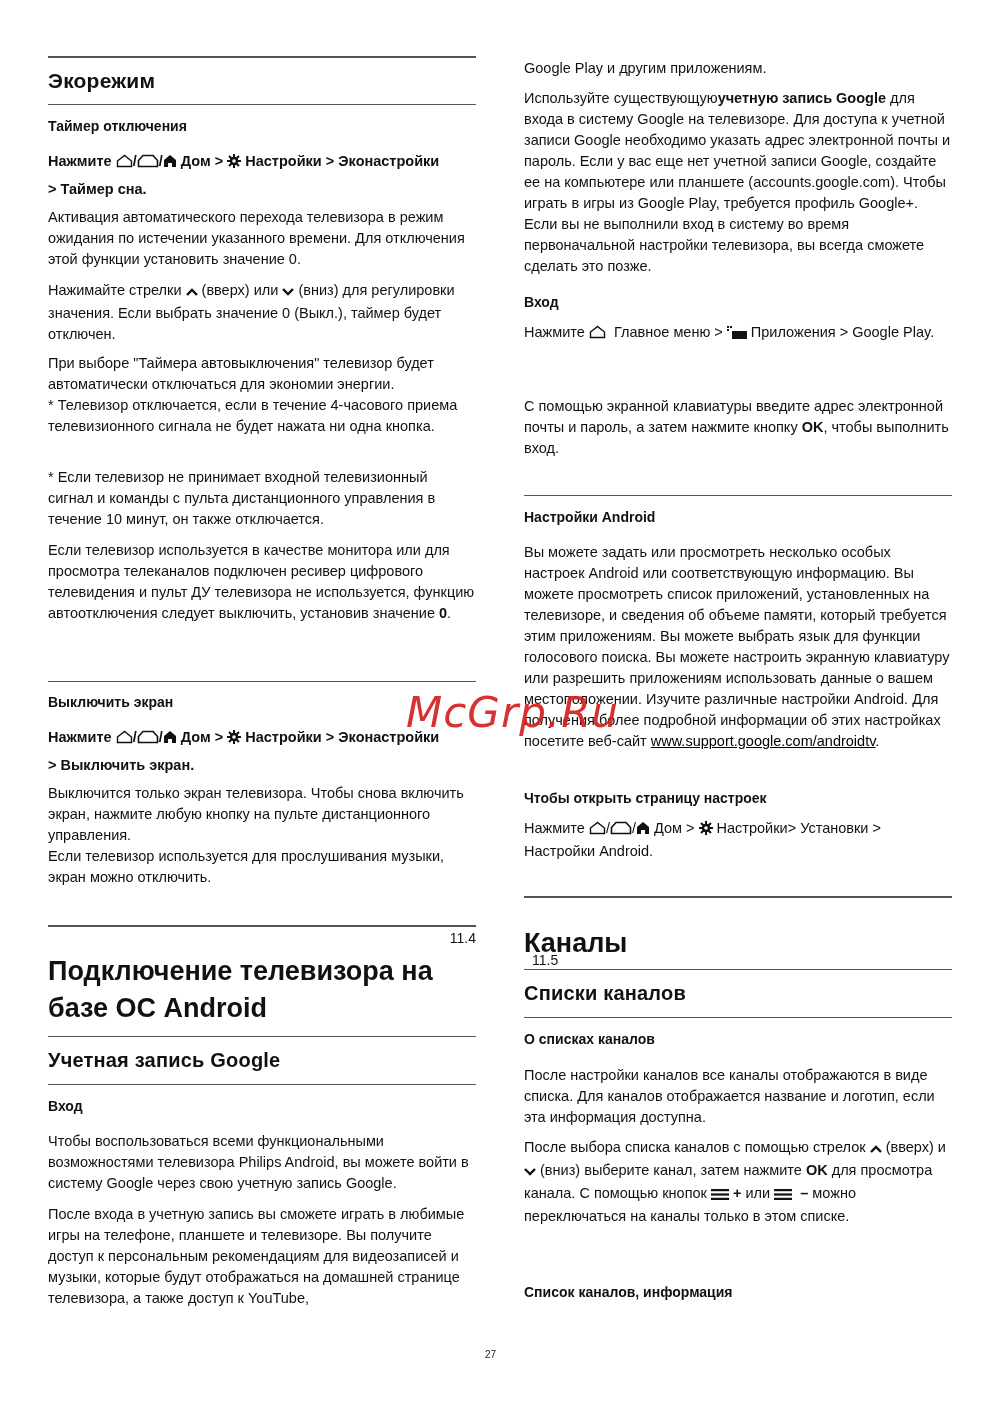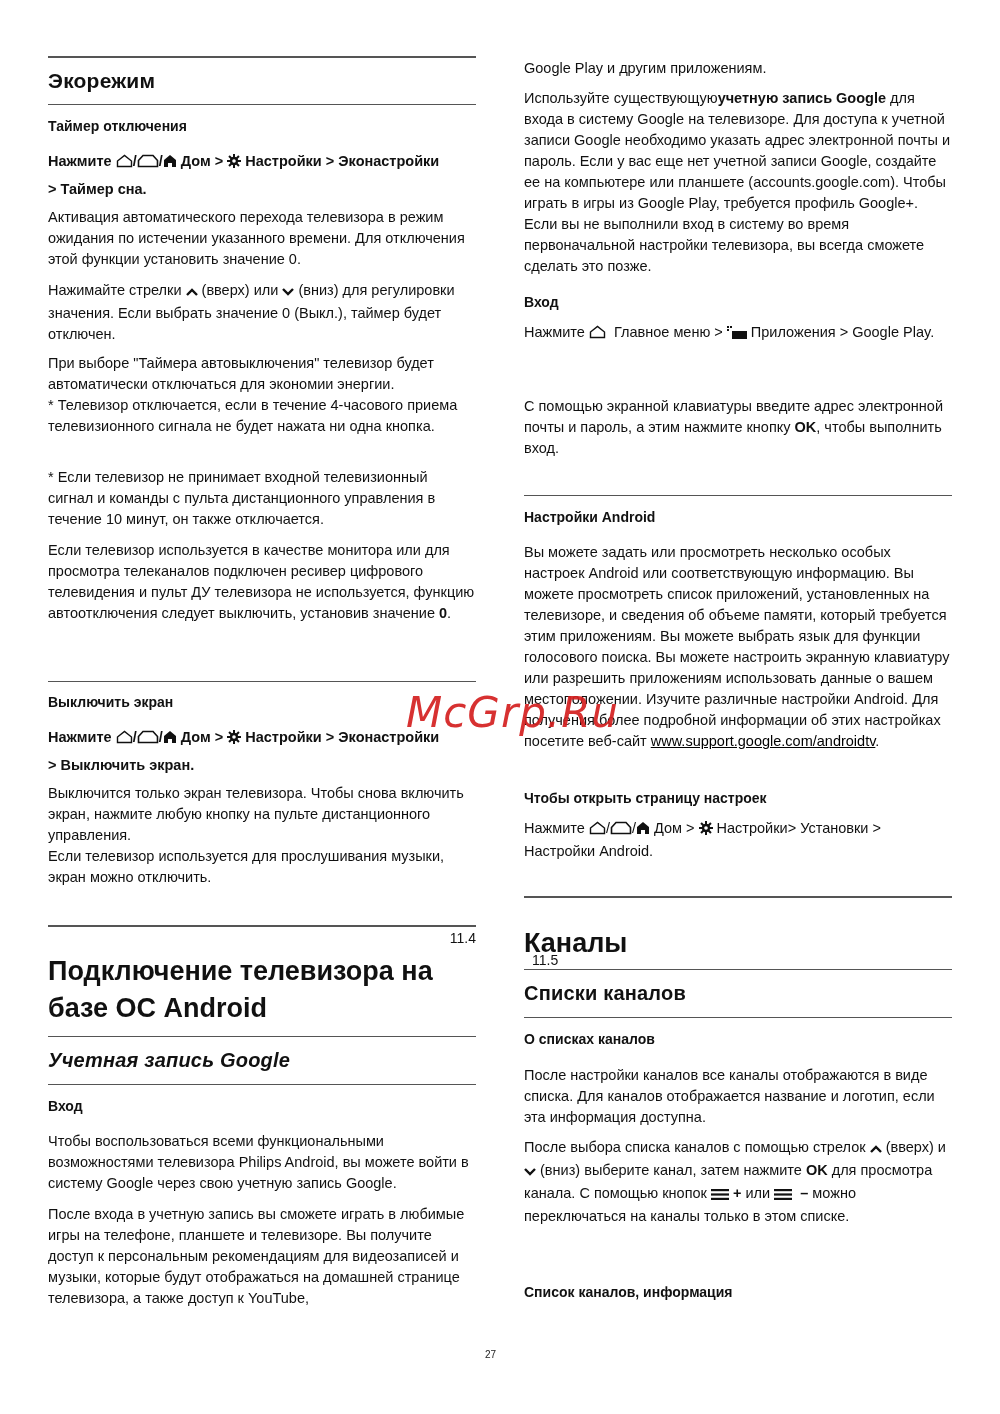--- a/index.html
+++ b/index.html
@@ -123,21 +123,21 @@
   </div>
 
   <div class="abs" style="top:925px;">
       <hr class="rule">
     </div>
   <div class="abs num" style="top:930px;text-align:right;">11.4</div>
   <div class="abs h1" style="top:953px;">Подключение телевизора на базе ОС Android</div>
   <div class="abs" style="top:1036px;">
       <hr class="rule thin">
     </div>
-  <div class="abs h2" style="top:1049px;font-size:20px;font-style:italic;">Учетная запись Google</div>
+  <div class="abs h2" style="top:1049px;font-size:20px;">Учетная запись Google</div>
   <div class="abs" style="top:1084px;">
       <hr class="rule thin">
     </div>
   <div class="abs h3" style="top:1098px;">Вход</div>
 
   <div class="abs p" style="top:1131px;">Чтобы воспользоваться всеми функциональными возможностями телевизора Philips Android, вы можете войти в систему Google через свою учетную запись Google.</div>
   <div class="abs p" style="top:1204px;">После входа в учетную запись вы сможете играть в любимые игры на телефоне, планшете и телевизоре. Вы получите доступ к персональным рекомендациям для видеозаписей и музыки, которые будут отображаться на домашней странице телевизора, а также доступ к YouTube,</div>
 </div>
 
 <div class="col right">
@@ -158,21 +158,21 @@
     <span class="icon"><svg width="20" height="13" viewBox="0 0 20 13">
           <rect x="0" y="0" width="2" height="2" fill="#111"></rect>
           <rect x="3" y="0" width="2" height="2" fill="#111"></rect>
           <rect x="0" y="3" width="2" height="2" fill="#111"></rect>
           <rect x="5" y="5" width="15" height="8" fill="#111"></rect>
         </svg></span>
     <span>Приложения &gt; Google Play.</span>
   </div>
 
   <div class="abs p" style="top:396px;">
-    <span>С помощью экранной клавиатуры введите адрес электронной почты и пароль, а этим нажмите кнопку </span><b>OK</b><span>, чтобы выполнить вход.</span>
+    <span>С помощью экранной клавиатуры введите адрес электронной почты и пароль, а затем нажмите кнопку </span><b>OK</b><span>, чтобы выполнить вход.</span>
   </div>
 
   <div class="abs" style="top:495px;">
       <hr class="rule thin">
     </div>
   <div class="abs h3" style="top:509px;">Настройки Android</div>
 
   <div class="abs p" style="top:542px;">
     <span>Вы можете задать или просмотреть несколько особых настроек Android или соответствующую информацию. Вы можете просмотреть список приложений, установленных на телевизоре, и сведения об объеме памяти, который требуется этим приложениям. Вы можете выбрать язык для функции голосового поиска. Вы можете настроить экранную клавиатуру или разрешить приложениям использовать данные о вашем местоположении. Изучите различные настройки Android. Для получения более подробной информации об этих настройках посетите веб-сайт </span><a class="link" href="#">www.support.google.com/androidtv</a><span>.</span>
   </div>

